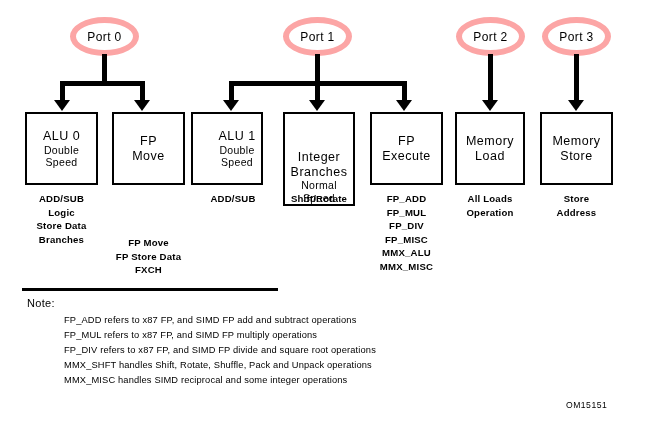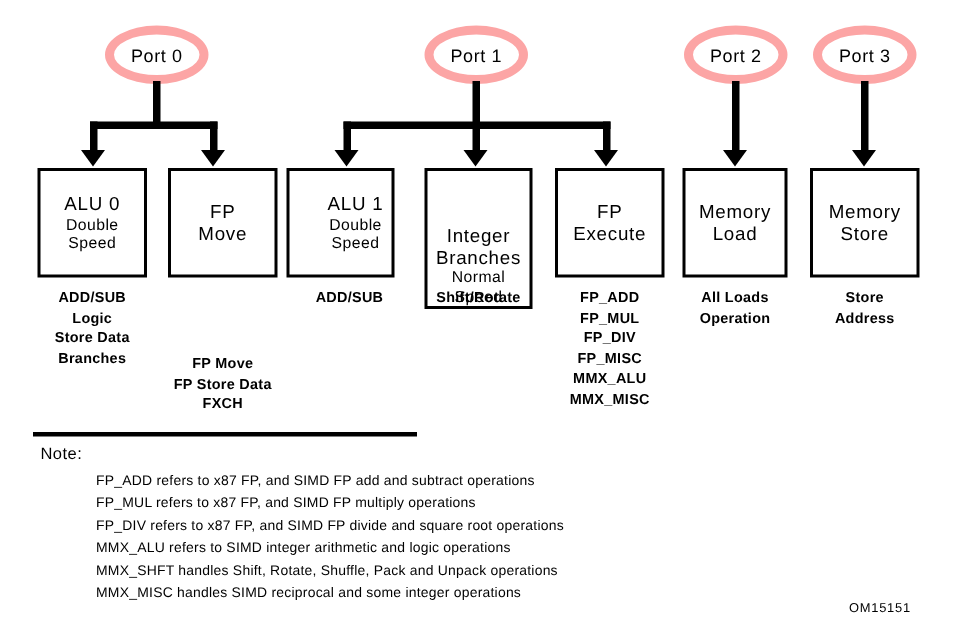--- a/index.html
+++ b/index.html
@@ -237,20 +237,19 @@
   </div>
 
   <div id="note-rule" style="left:22px; top:288px; width:256px;"></div>
 
   <div id="note-heading" style="left:27px; top:297px;">Note:</div>
 
   <div id="note-lines" style="left:64px; top:313px;">
     <div>FP_ADD refers to x87 FP, and SIMD FP add and subtract operations</div>
     <div>FP_MUL refers to x87 FP, and SIMD FP multiply operations</div>
     <div>FP_DIV refers to x87 FP, and SIMD FP divide and square root operations</div>
-    <div>MMX_ALU refers to SIMD integer arithmetic and logic operations</div>
     <div>MMX_SHFT handles Shift, Rotate, Shuffle, Pack and Unpack operations</div>
     <div>MMX_MISC handles SIMD reciprocal and some integer operations</div>
   </div>
 
   <div id="figure-code" style="left:566px; top:400px;">OM15151</div>
 
 </div>
 
 </body></html>

